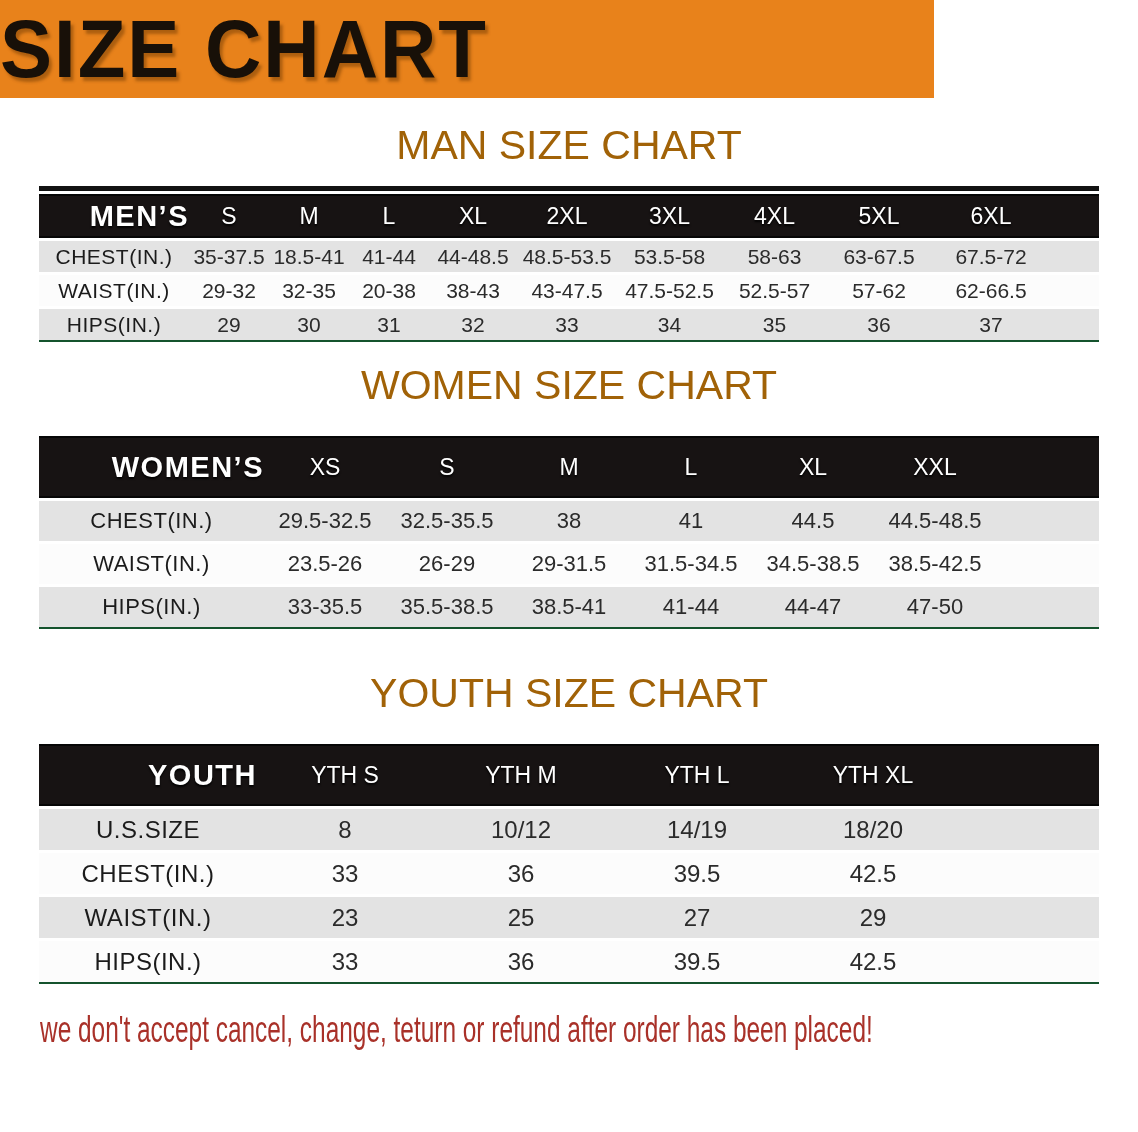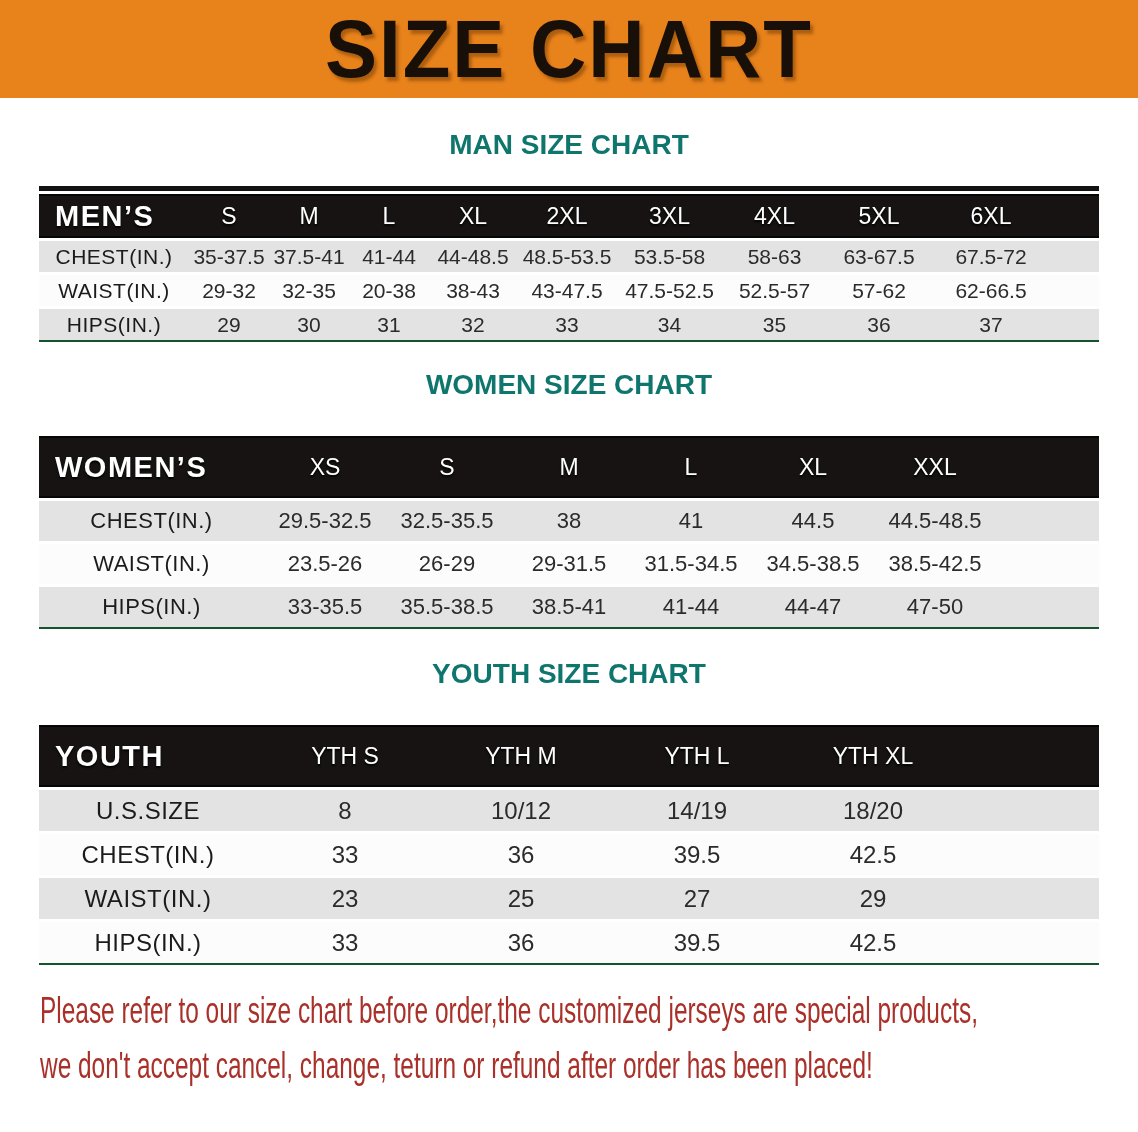--- a/index.html
+++ b/index.html
@@ -5,50 +5,50 @@
   html, body {
     margin: 0;
     padding: 0;
     background: #ffffff;
     width: 1138px;
     height: 1132px;
     overflow: hidden;
     font-family: "Liberation Sans", sans-serif;
   }
   .banner {
-    width: 1138px;
+    width: 934px;
     height: 98px;
     background: #E8821B;
     display: flex;
     align-items: center;
-    justify-content: center;
+    justify-content: flex-start;
   }
   .banner-title {
     font-size: 78px;
     font-weight: 800;
     color: #181008;
     letter-spacing: 2px;
     line-height: 1;
     transform: scaleY(1.04);
     text-shadow: 3px 4px 3px rgba(100, 50, 0, 0.45);
     white-space: nowrap;
   }
   .section-title {
     margin: 0;
     text-align: center;
-    font-size: 28px;
-    font-weight: 700;
-    color: #0f766e;
+    font-size: 41px;
+    font-weight: 400;
+    color: #a16207;
     line-height: 46px;
     letter-spacing: 0px;
     white-space: nowrap;
   }
   #men-title    { margin-top: 24px; margin-bottom: 18px; }
   #women-title  { margin-top: 20px; margin-bottom: 28px; }
-  #youth-title  { margin-top: 22px; margin-bottom: 28px; }
+  #youth-title  { margin-top: 41px; margin-bottom: 28px; }
   .topline {
     height: 5px;
     background: #121212;
     margin: 0 39px 3px 39px;
   }
   table.size-table {
     width: 1060px;
     margin-left: 39px;
     border-collapse: separate;
     border-spacing: 0;
@@ -59,21 +59,21 @@
     color: #ffffff;
     font-weight: 400;
     font-size: 23px;
     text-align: center;
     padding: 0;
     border-bottom: 3px solid #ffffff;
     text-shadow: 0 2px 2px rgba(0,0,0,0.9);
     box-shadow: inset 0 -2px 0 #060606, inset 0 2px 0 #060606;
   }
   table.size-table thead th.corner {
-    text-align: left;
+    text-align: right;
     padding-left: 16px;
     font-weight: 800;
     font-size: 29px;
     letter-spacing: 1.5px;
   }
   .t-mens  thead th { height: 44px; }
   .t-womens thead th, .t-youth thead th { height: 62px; }
   table.size-table tbody td {
     text-align: center;
     padding: 0;
@@ -142,21 +142,21 @@
         <th>4XL</th>
         <th>5XL</th>
         <th>6XL</th>
         <th></th>
       </tr>
     </thead>
     <tbody>
       <tr class="shaded">
         <td class="row-label">CHEST(IN.)</td>
         <td>35-37.5</td>
-        <td>37.5-41</td>
+        <td>18.5-41</td>
         <td>41-44</td>
         <td>44-48.5</td>
         <td>48.5-53.5</td>
         <td>53.5-58</td>
         <td>58-63</td>
         <td>63-67.5</td>
         <td>67.5-72</td>
         <td></td>
       </tr>
       <tr>
@@ -299,18 +299,15 @@
         <td>36</td>
         <td>39.5</td>
         <td>42.5</td>
         <td></td>
       </tr>
     </tbody>
   </table>
 
 <div class="footer-note" style="color: rgb(169, 49, 41);">
   <div class="footer-line">
-    <span class="squeeze">Please refer to our size chart before order,the customized jerseys are special products,</span>
-  </div>
-  <div class="footer-line">
     <span class="squeeze">we don't accept cancel, change, teturn or refund after order has been placed!</span>
   </div>
 </div>
 
 </body></html>

